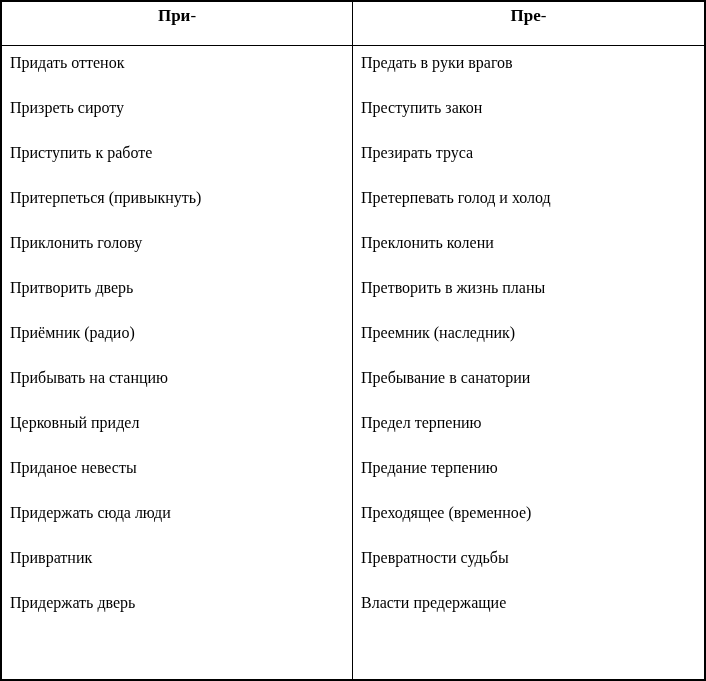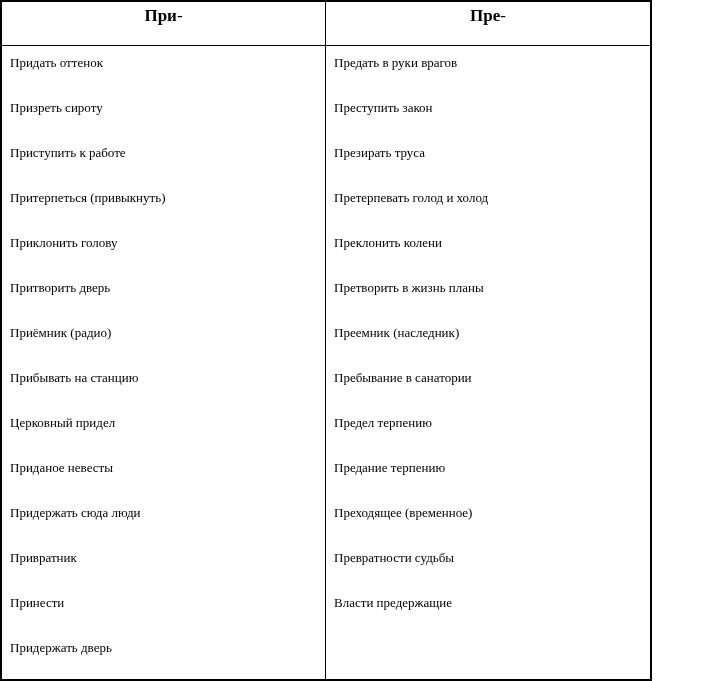--- a/index.html
+++ b/index.html
@@ -12,21 +12,21 @@
     background: #ffffff;
     color: #000000;
     font-family: "Liberation Serif", "DejaVu Serif", serif;
     position: relative;
     overflow: hidden;
   }
   .prefix-table {
     position: absolute;
     top: 0;
     left: 0;
-    width: 652px;
+    width: 706px;
     height: 681px;
     box-sizing: border-box;
     border: 2px solid #000000;
     background: #ffffff;
     display: flex;
     flex-direction: column;
   }
   .header-row {
     display: flex;
     flex: 0 0 43px;
@@ -56,21 +56,21 @@
     padding: 4px 6px 0 8px;
     overflow: hidden;
   }
   .body-col.first {
     border-right: 1px solid #000000;
   }
   .cell-item {
     height: 45px;
     box-sizing: border-box;
     padding-top: 2px;
-    font-size: 13px;
+    font-size: 16px;
     line-height: 21px;
     white-space: nowrap;
   }
 </style>
 </head>
 <body>
 
 <div class="prefix-table">
   <div class="header-row">
     <div class="header-cell first">
@@ -88,21 +88,20 @@
         <div class="cell-item">Приступить к работе</div>
         <div class="cell-item">Притерпеться (привыкнуть)</div>
         <div class="cell-item">Приклонить голову</div>
         <div class="cell-item">Притворить дверь</div>
         <div class="cell-item">Приёмник (радио)</div>
         <div class="cell-item">Прибывать на станцию</div>
         <div class="cell-item">Церковный придел</div>
         <div class="cell-item">Приданое невесты</div>
         <div class="cell-item">Придержать сюда люди</div>
         <div class="cell-item">Привратник</div>
-        <div class="cell-item">Принести</div>
         <div class="cell-item">Придержать дверь</div>
       </div>
     <div class="body-col">
 
     <div class="cell-item">Предать в руки врагов</div>
         <div class="cell-item">Преступить закон</div>
         <div class="cell-item">Презирать труса</div>
         <div class="cell-item">Претерпевать голод и холод</div>
         <div class="cell-item">Преклонить колени</div>
         <div class="cell-item">Претворить в жизнь планы</div>

